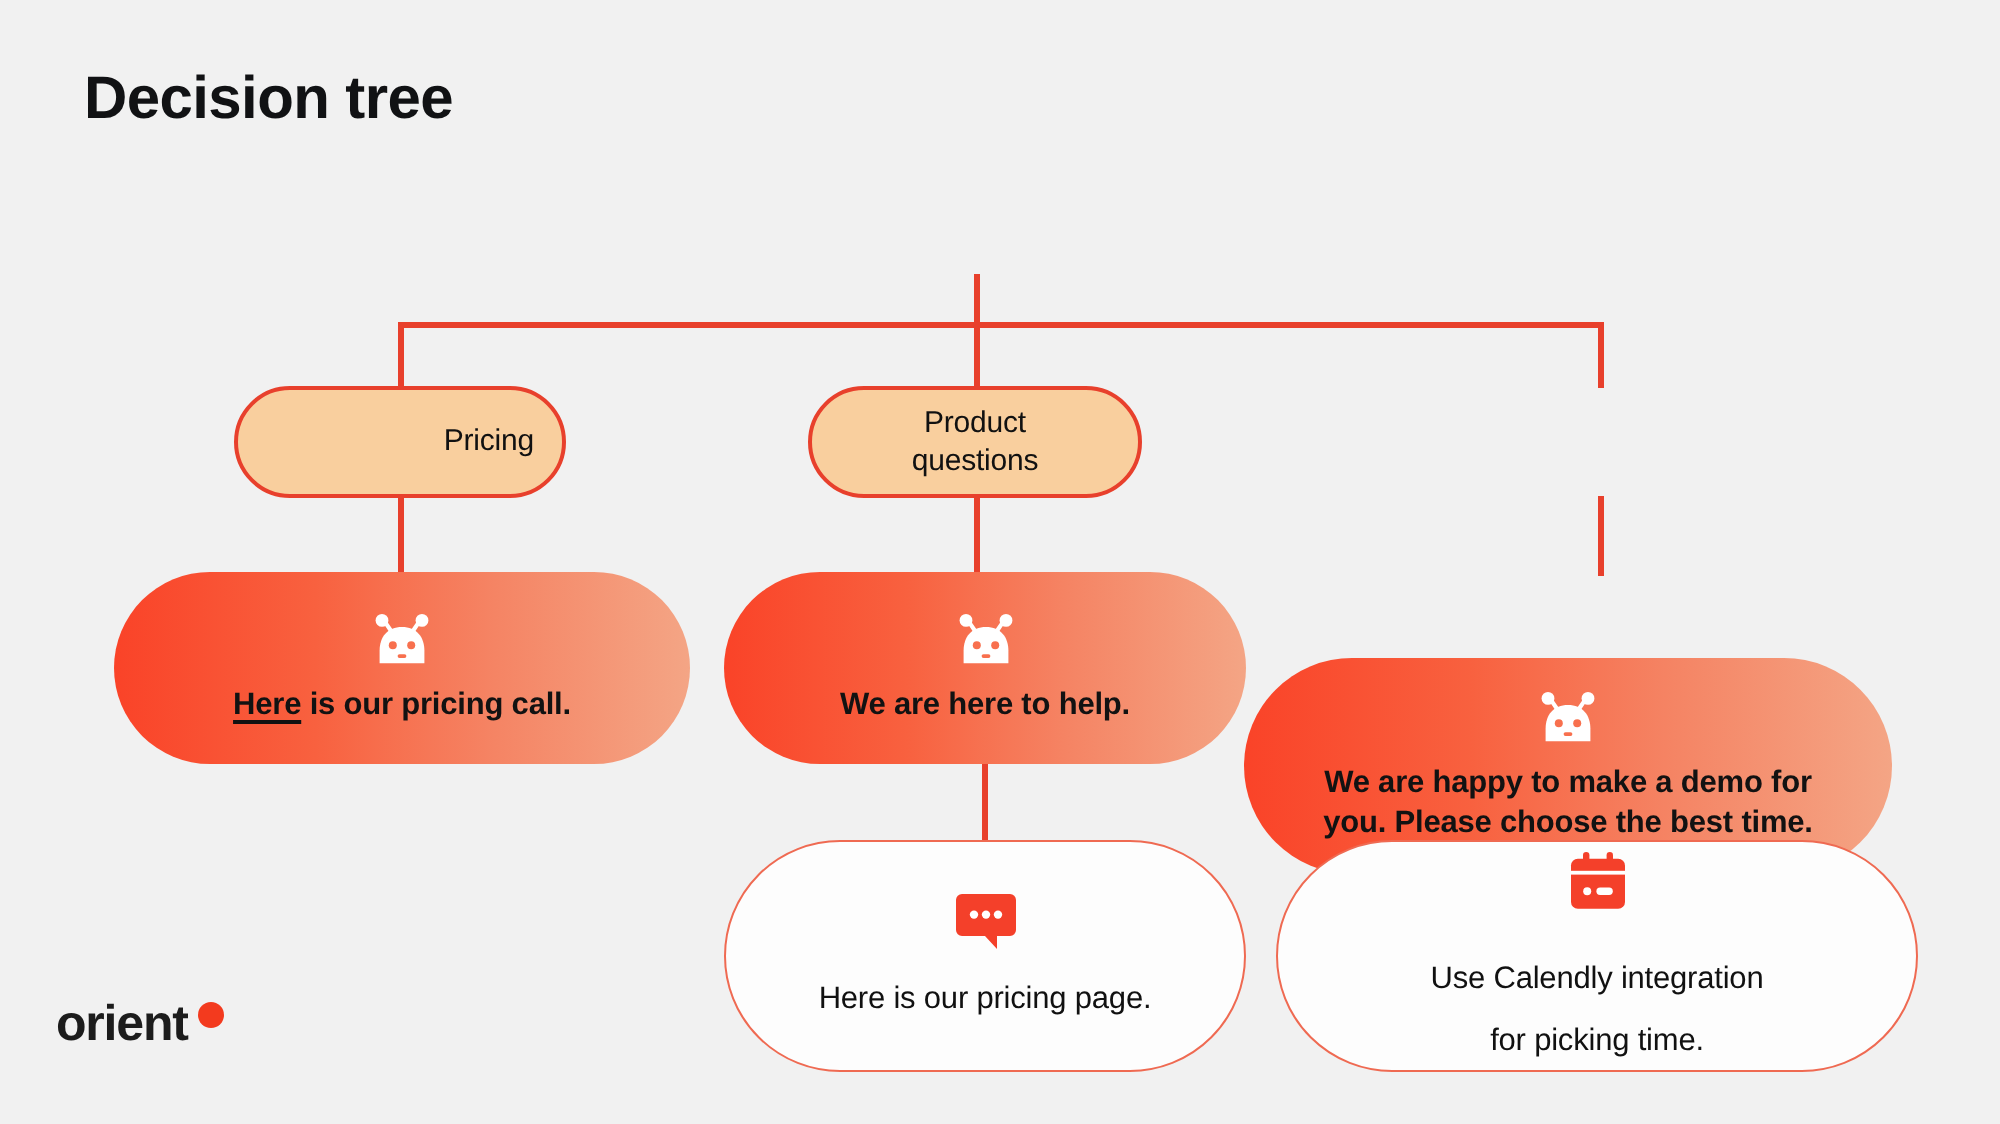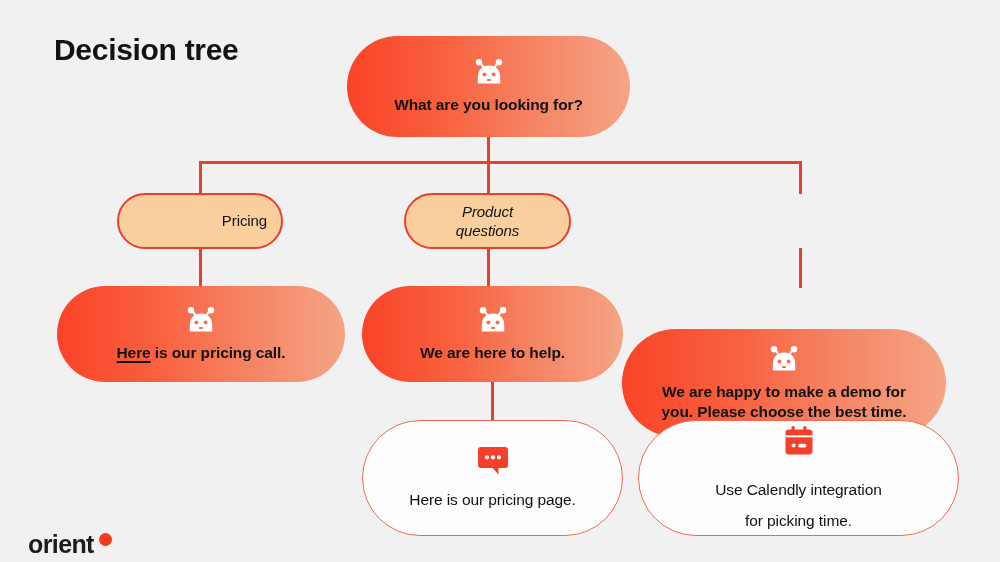--- a/index.html
+++ b/index.html
@@ -28,28 +28,27 @@
   
   .page-title {
     position: absolute;
     left: 42px;
     top: 33px;
     font-size: 30px;
     font-weight: 700;
     letter-spacing: -0.3px;
     color: #111214;
     white-space: nowrap;
-    margin-left: 12px;
   }
 
   
   .logo {
     position: absolute;
     left: 28px;
-    top: 532px;
+    top: 500px;
     display: flex;
     align-items: flex-end;
     gap: 5px;
   }
   .logo-word {
     font-size: 25px;
     font-weight: 700;
     letter-spacing: -0.6px;
     color: #1c1c1c;
     line-height: 1;
@@ -116,21 +115,21 @@
     text-decoration: underline;
     text-underline-offset: 3px;
     text-decoration-thickness: 1.6px;
     color: #121212;
     cursor: pointer;
   }
 
   
   #node-root      { left: 347px; top: 36px;  width: 283px; height: 101px; }
   #node-pricing   { left: 117px; top: 193px; width: 166px; height: 56px; align-items: flex-end; }
-  #node-product   { left: 404px; top: 193px; width: 167px; height: 56px; font-style: italic; }
+  #node-product   { left: 404px; top: 193px; width: 167px; height: 56px; }
   #node-schedule  { left: 717px; top: 193px; width: 166px; height: 56px; }
   #node-pricing-answer  { left: 57px;  top: 286px; width: 288px; height: 96px; }
   #node-help-answer     { left: 362px; top: 286px; width: 261px; height: 96px; justify-content: center; }
   #node-demo-answer     { left: 622px; top: 286px; width: 324px; height: 108px; margin-top: 43px; }
   #node-pricing-final   { left: 362px; top: 420px; width: 261px; height: 116px; }
   #node-calendly-final  { left: 638px; top: 420px; width: 321px; height: 116px; gap: 11px; }
 
   #node-pricing .node-title,
   #node-product .node-title,
   #node-schedule .node-title { font-weight: 500; font-size: 15px; }
@@ -157,35 +156,20 @@
 
   <div class="conn conn-v" style="left:799px; top:161px; height:33px;"></div>
 
   <div class="conn conn-v" style="left:199px; top:248px; height:40px;"></div>
   <div class="conn conn-v" style="left:487px; top:248px; height:40px;"></div>
   <div class="conn conn-v" style="left:799px; top:248px; height:40px;"></div>
 
   <div class="conn conn-v" style="left:491px; top:381px; height:41px;"></div>
   <div class="conn conn-v" style="left:799px; top:381px; height:41px;"></div>
 
-  <div class="node node-gradient" id="node-root">
-    <span class="node-icon">
-      <svg class="icon-svg" width="34" height="28" viewBox="0 0 34 28" aria-hidden="true">
-        <circle cx="7" cy="4.2" r="3.2" fill="#fff"></circle>
-        <circle cx="27" cy="4.2" r="3.2" fill="#fff"></circle>
-        <path d="M8.6 5.2 L12.6 11" stroke="#fff" stroke-width="2.1" stroke-linecap="round"></path>
-        <path d="M25.4 5.2 L21.4 11" stroke="#fff" stroke-width="2.1" stroke-linecap="round"></path>
-        <path d="M17 7.5 C24.2 7.5 28.2 12.4 28.2 19.4 L28.2 25.6 L5.8 25.6 L5.8 19.4 C5.8 12.4 9.8 7.5 17 7.5 Z" fill="#fff"></path>
-        <circle cx="12.4" cy="16.6" r="2.0" fill="#f8704e"></circle>
-        <circle cx="21.6" cy="16.6" r="2.0" fill="#f8704e"></circle>
-        <rect x="14.8" y="21.1" width="4.4" height="1.9" rx="0.95" fill="#f8704e"></rect>
-      </svg>
-    </span>
-    <span class="node-title">What are you looking for?</span>
-  </div>
 
   <div class="node node-pill" id="node-pricing">
     <span class="node-title">Pricing</span>
   </div>
 
   <div class="node node-pill" id="node-product">
     <span class="node-title">Product</span>
     <span class="node-title">questions</span>
   </div>
 

